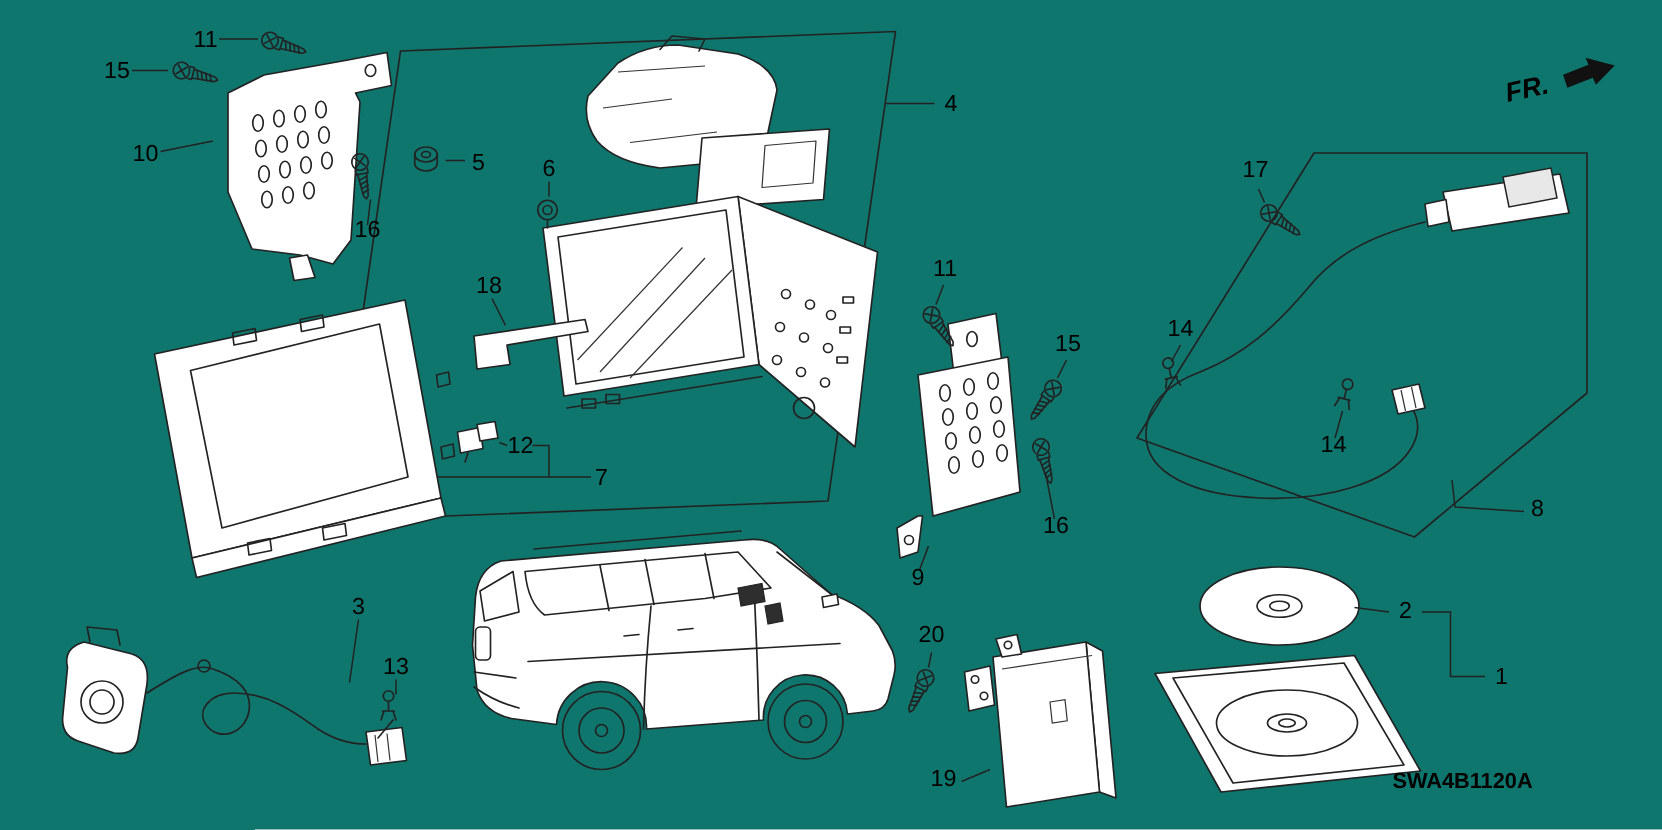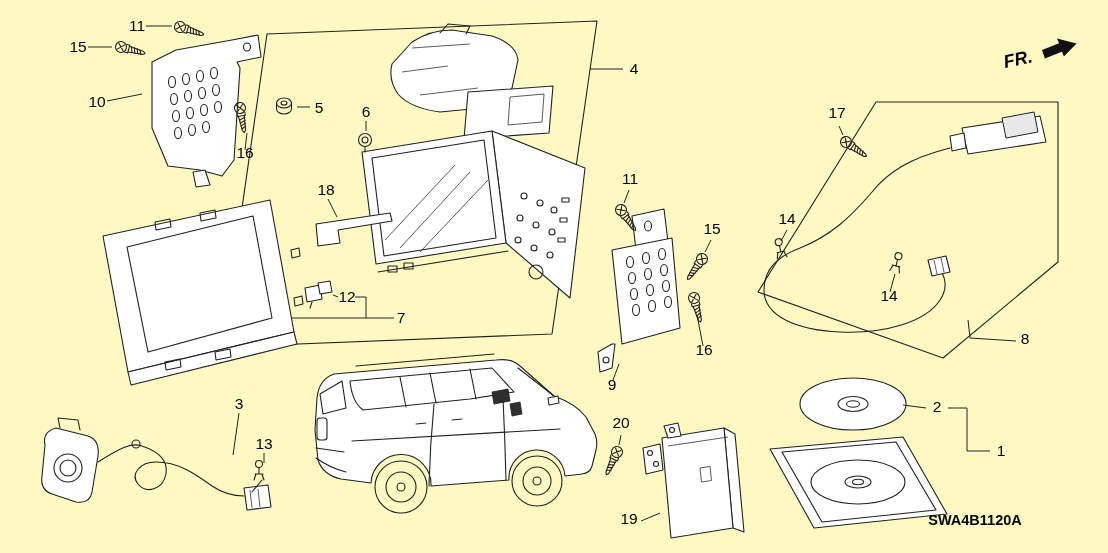--- a/index.html
+++ b/index.html
@@ -1,16 +1,16 @@
 <!DOCTYPE html>
 <html><head>
 <meta charset="utf-8">
 <style>
   html,body{margin:0;padding:0;background:#fff;}
-  #stage{position:relative;width:1108px;height:553px;background:#fef9c3;overflow:hidden;
+  #stage{position:relative;width:1108px;height:553px;background:#0f766e;overflow:hidden;
          font-family:"Liberation Sans",sans-serif;}
   svg{display:block;}
   .part{fill:none;stroke:#222;stroke-width:1.1;stroke-linejoin:round;stroke-linecap:round;}
   .partfill{fill:#fff;stroke:#222;stroke-width:1.1;stroke-linejoin:round;}
   .thin{fill:none;stroke:#333;stroke-width:0.8;}
   .dark{fill:#2e2e2e;stroke:#222;stroke-width:0.8;}
   .shade{fill:#e8e8e8;stroke:#222;stroke-width:1;}
   .leader{fill:none;stroke:#222;stroke-width:1;}
   .callout{fill:#000;stroke:none;font:15.5px "Liberation Sans",sans-serif;}
   .code{fill:#000;stroke:none;font:700 14.5px "Liberation Sans",sans-serif;}

